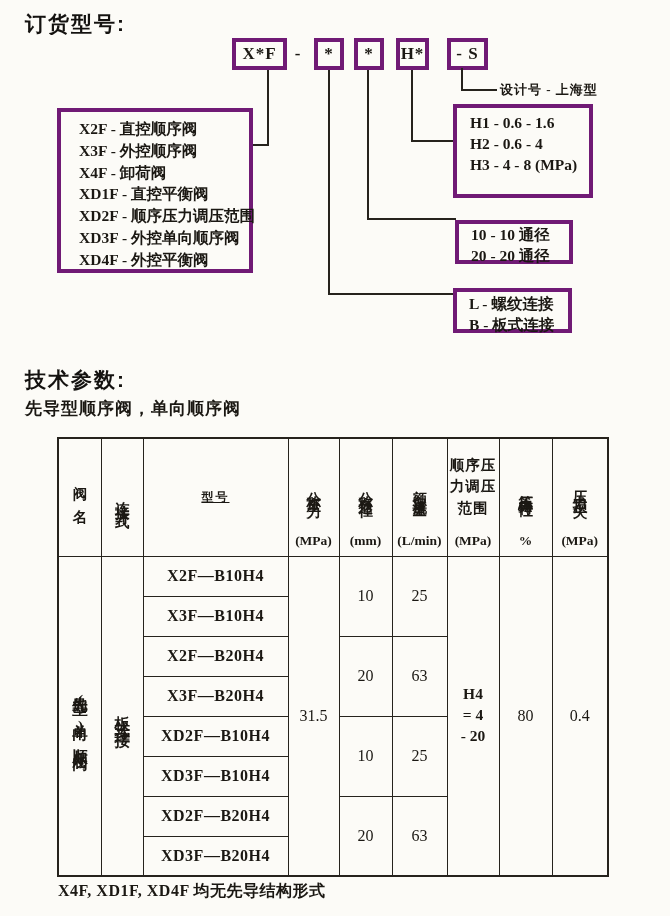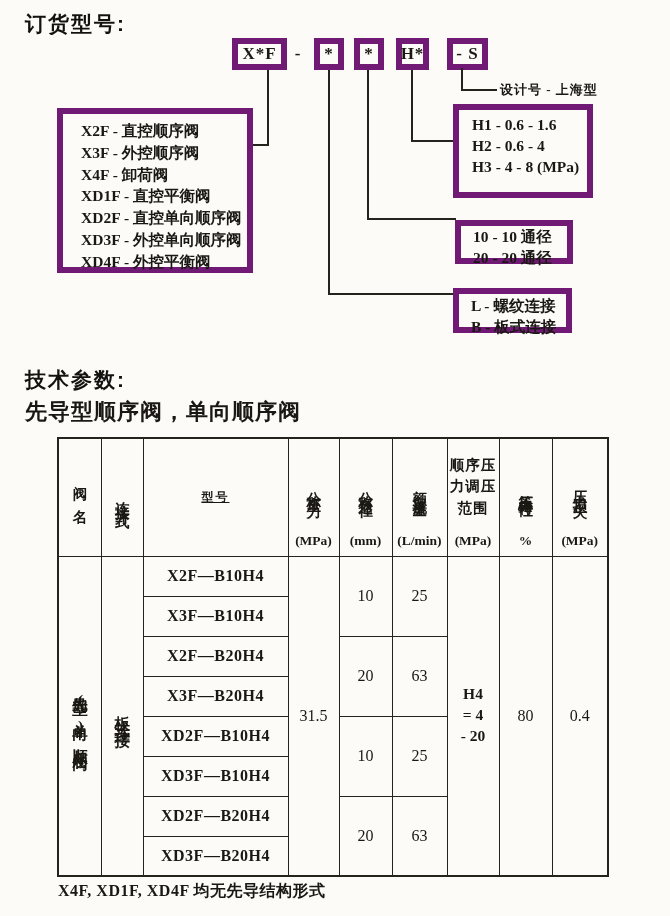--- a/index.html
+++ b/index.html
@@ -8,24 +8,24 @@
     position: relative; width: 670px; height: 916px;
     background: #fcfbf7;
     font-family: "Liberation Serif", "DejaVu Serif", serif;
     color: #1b1813; overflow: hidden;
   }
   .sec-heading {
     position: absolute;
     font-family: "Liberation Sans", "DejaVu Sans", sans-serif;
     font-size: 21px; font-weight: 700; letter-spacing: 2px; color: #141210;
   }
-  .subtitle { position: absolute; font-size: 22px; letter-spacing: 1px; font-weight: 600; }
+  .subtitle { position: absolute; font-size: 17px; letter-spacing: 1px; font-weight: 600; }
 
   
-  .box { position: absolute; border: 6px solid #701a75; background: transparent; }
+  .box { position: absolute; border: 4px solid #701a75; background: transparent; }
   .codebox {
     top: 38px; height: 32px; display: flex; align-items: center; justify-content: center;
     font-size: 17px; font-weight: 700; letter-spacing: 1px;
   }
   .code-sep { position: absolute; top: 44px; left: 290px; width: 15px; text-align: center;
     font-size: 17px; font-weight: 700; }
   .listbox div { white-space: nowrap; }
   .valve-box { left: 57px; top: 108px; width: 196px; height: 165px;
     padding: 6px 0 0 18px; font-size: 15.5px; line-height: 21.8px; font-weight: 600; }
   .h-box { left: 453px; top: 104px; width: 140px; height: 94px;
@@ -97,21 +97,21 @@
   <div class="line vline" style="left:411px; top:70px; height:72px;"></div>
   <div class="line hline" style="left:411px; top:140px; width:43px;"></div>
   <div class="line vline" style="left:461px; top:68px; height:23px;"></div>
   <div class="line hline" style="left:461px; top:89px; width:36px;"></div>
 
   <div class="box listbox valve-box">
     <div>X2F - 直控顺序阀</div>
     <div>X3F - 外控顺序阀</div>
     <div>X4F - 卸荷阀</div>
     <div>XD1F - 直控平衡阀</div>
-    <div>XD2F - 直控单向顺序阀</div>
+    <div>XD2F - 顺序压力调压范围</div>
     <div>XD3F - 外控单向顺序阀</div>
     <div>XD4F - 外控平衡阀</div>
   </div>
 
   <div class="box listbox h-box">
     <div>H1 - 0.6 - 1.6</div>
     <div>H2 - 0.6 - 4</div>
     <div>H3 - 4 - 8 (MPa)</div>
   </div>
 

